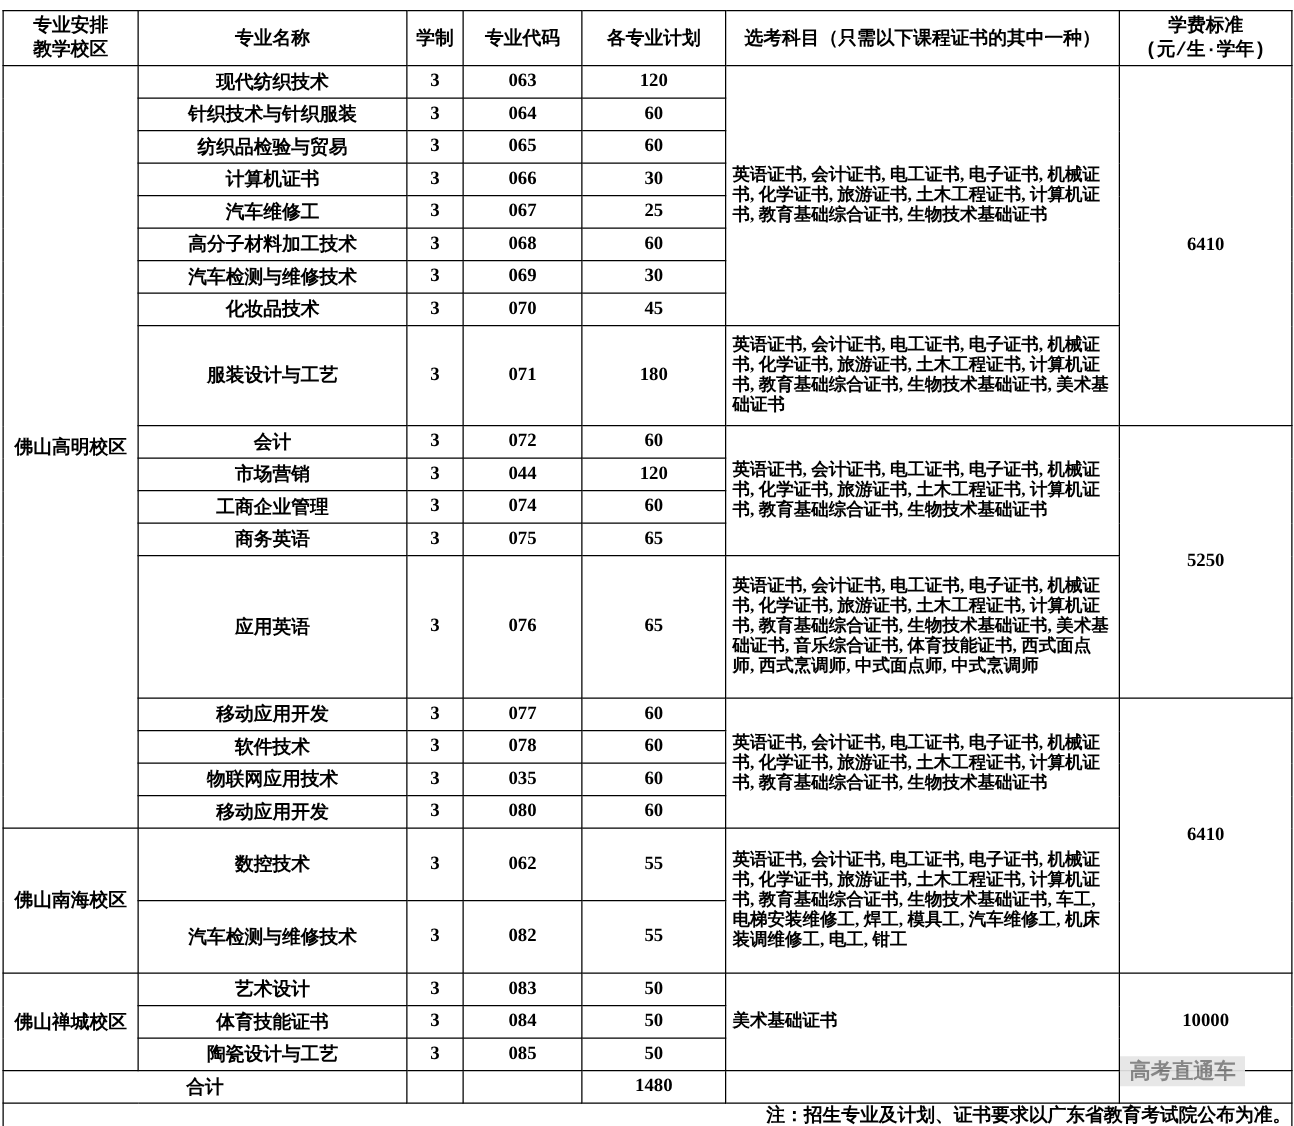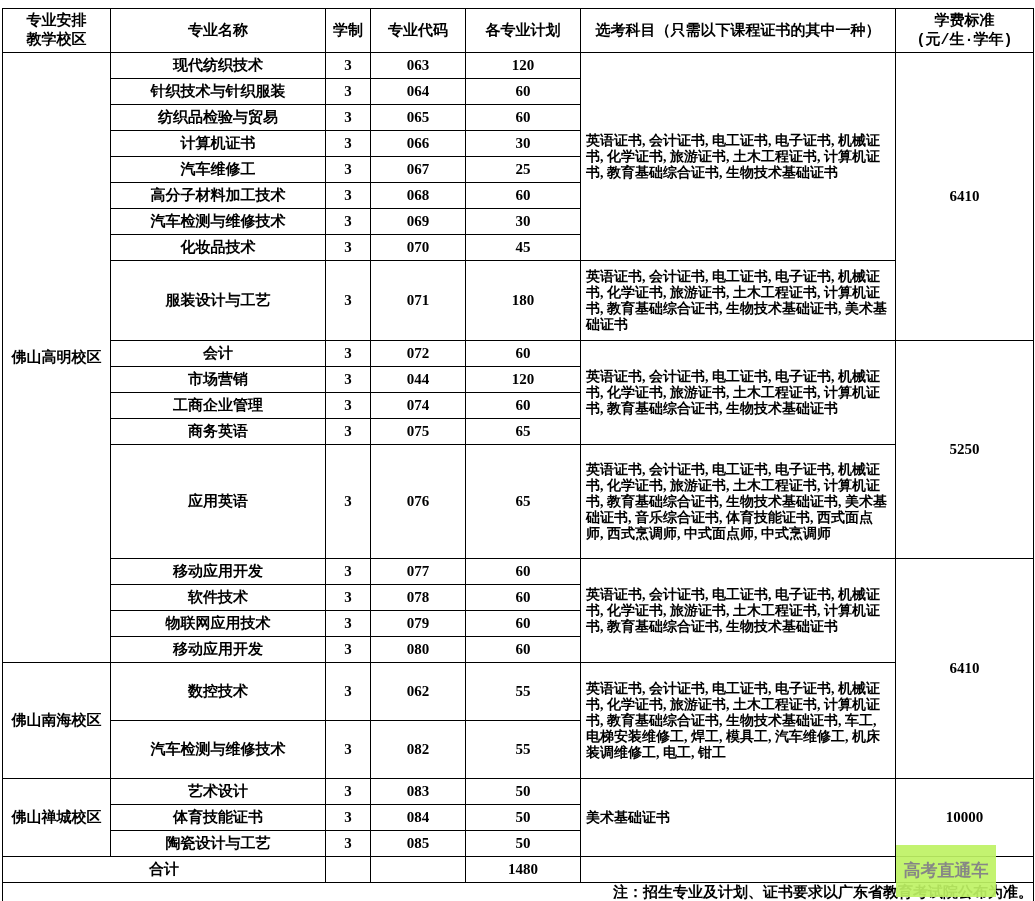--- a/index.html
+++ b/index.html
@@ -27,22 +27,22 @@
   td.subject{
     text-align:left;font-size:14px;line-height:16px;padding:0 5px;
   }
   td.noteCell{
     text-align:right;font-size:15px;padding:0 0 0 5px;margin-top:48px;
   }
   td.hcell div{line-height:19px;}
   .watermark{
     position:absolute;left:896px;top:845px;
     min-width:92px;height:24px;line-height:24px;
-    background:#bef264;color:#7c7c7c;
-    font-size:17px;text-align:center;padding:14px 4px;
+    background:#e5e5e5;color:#7c7c7c;
+    font-size:17px;text-align:center;padding:0 4px;
     opacity:0.92;
   }
 </style>
 </head>
 <body>
 
 <div class="sheet">
 <table>
   <colgroup>
     <col style="width:108px">
@@ -176,21 +176,21 @@
   </tr>
   <tr>
     <td>软件技术</td>
     <td>3</td>
     <td>078</td>
     <td>60</td>
   </tr>
   <tr>
     <td>物联网应用技术</td>
     <td>3</td>
-    <td>079</td>
+    <td>035</td>
     <td>60</td>
   </tr>
   <tr>
     <td>移动应用开发</td>
     <td>3</td>
     <td>080</td>
     <td>60</td>
   </tr>
 
   <tr class="rh58">

